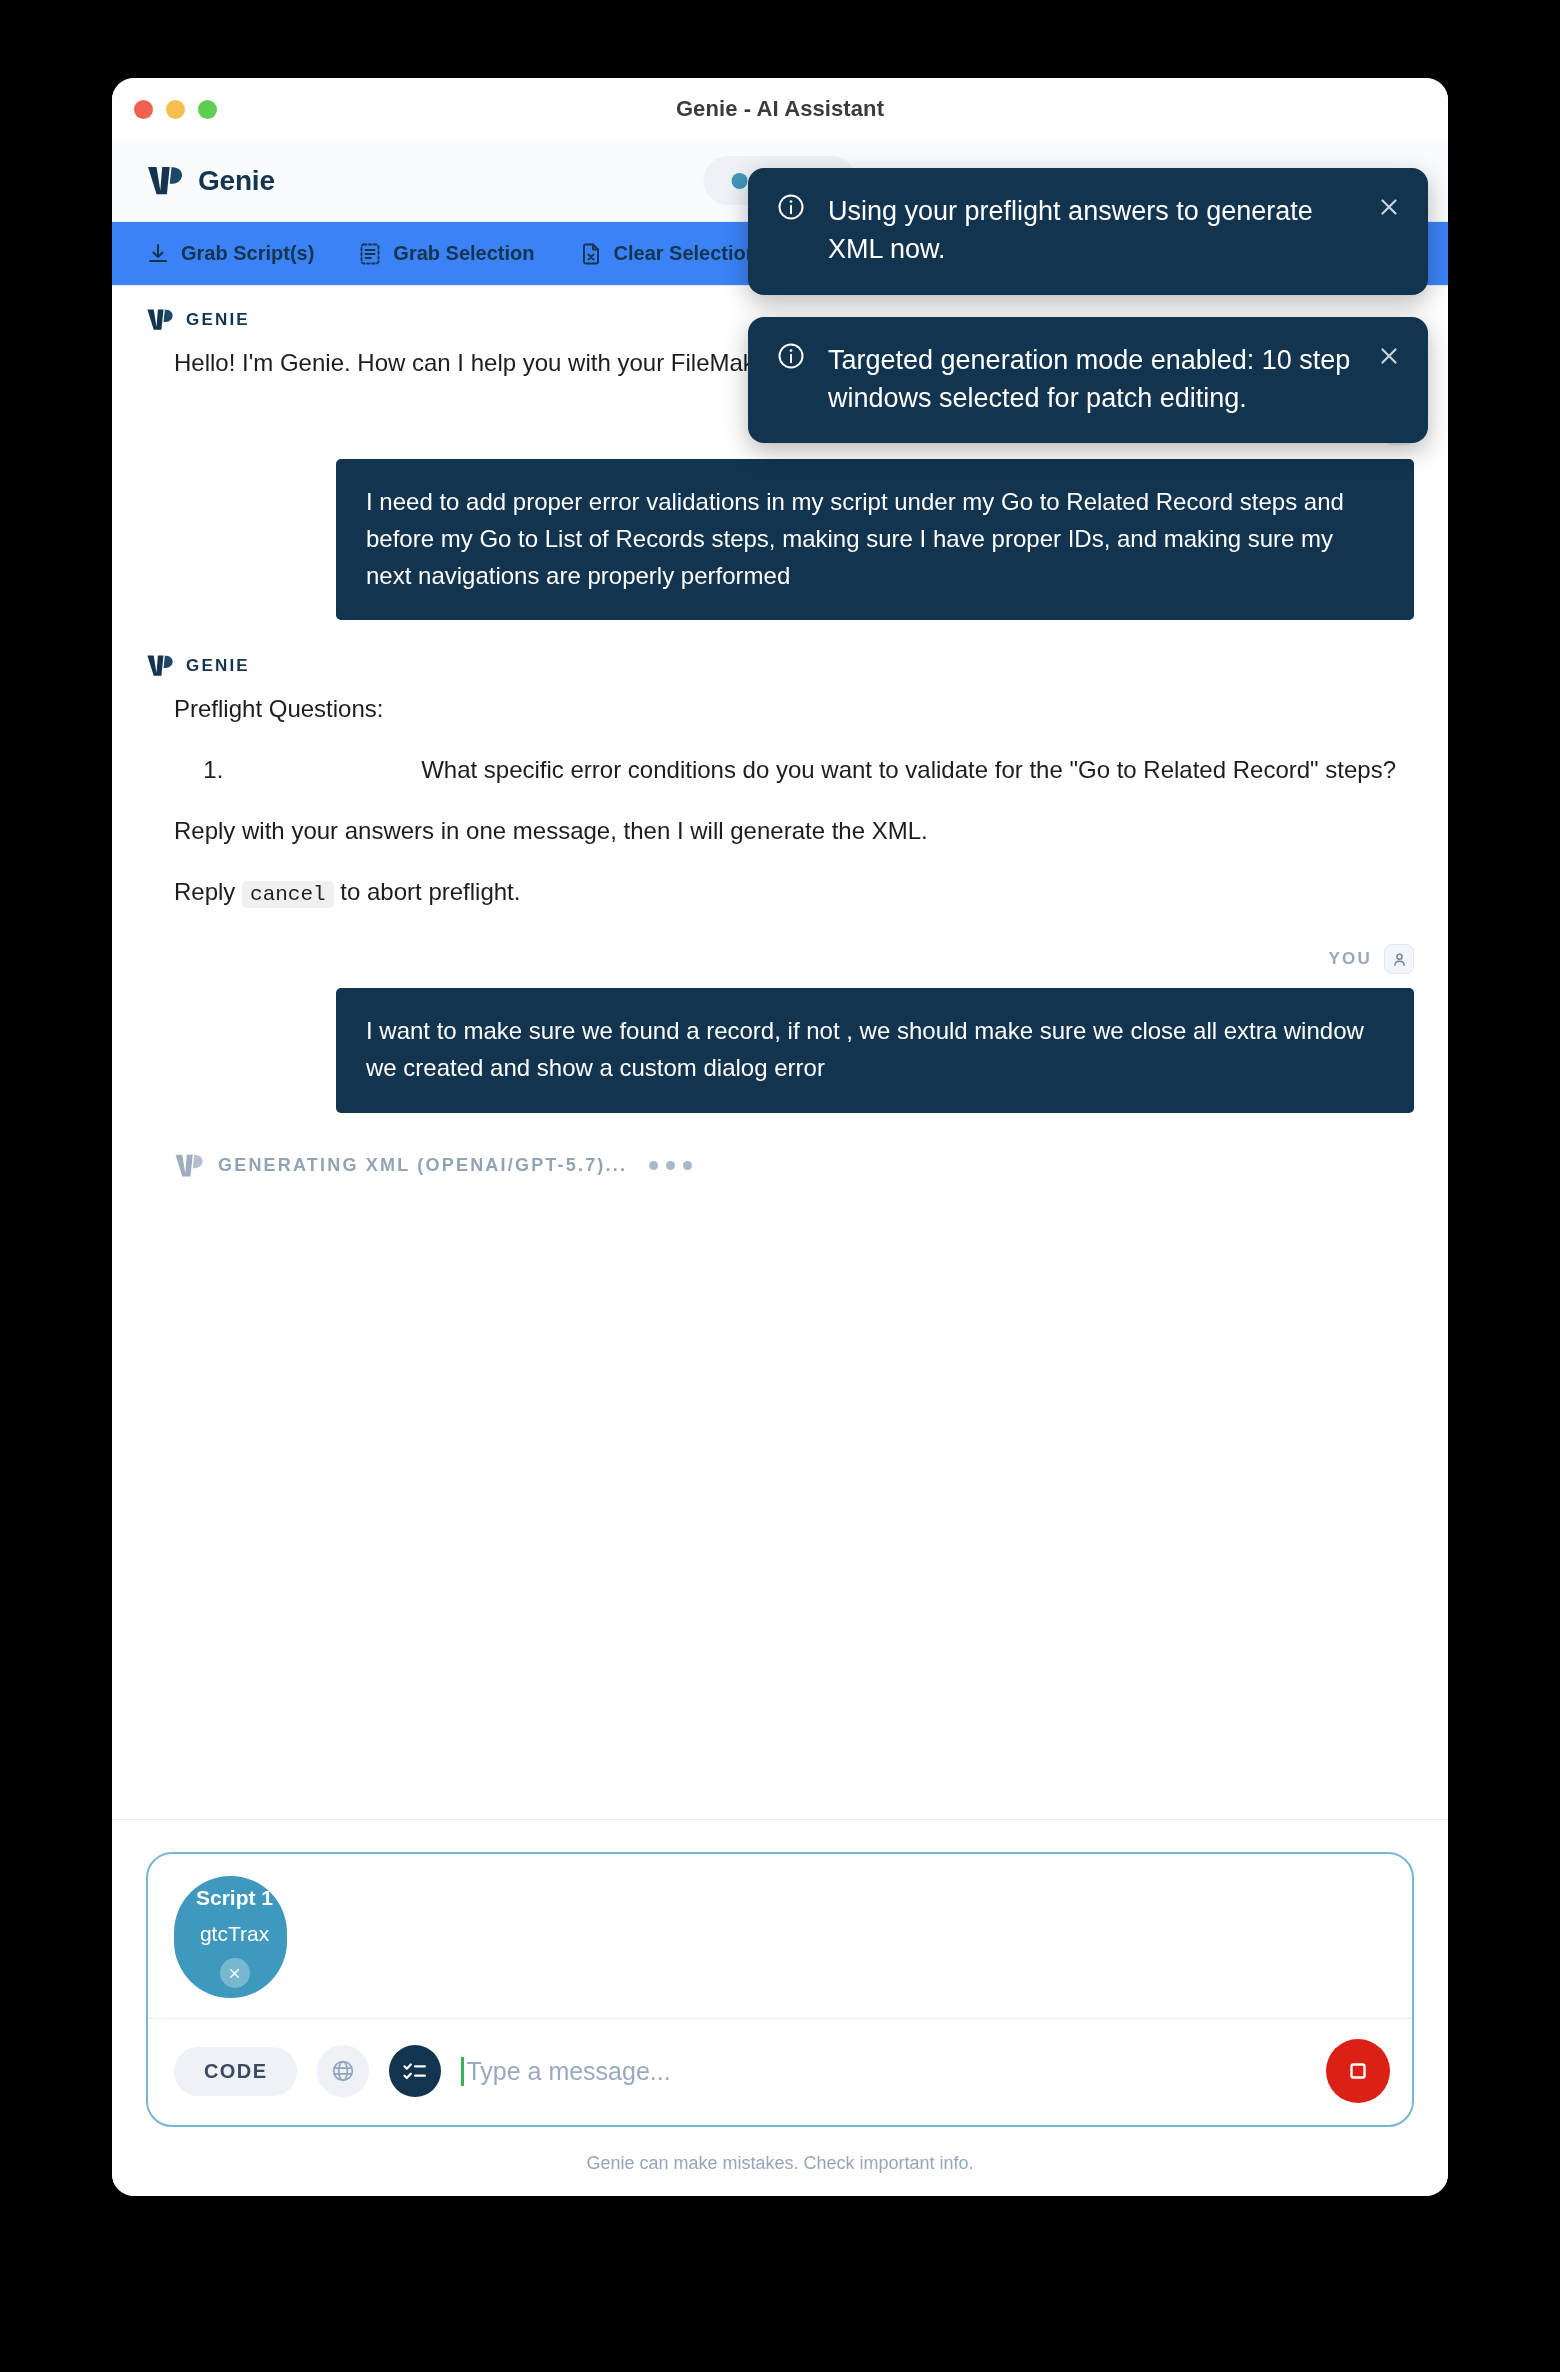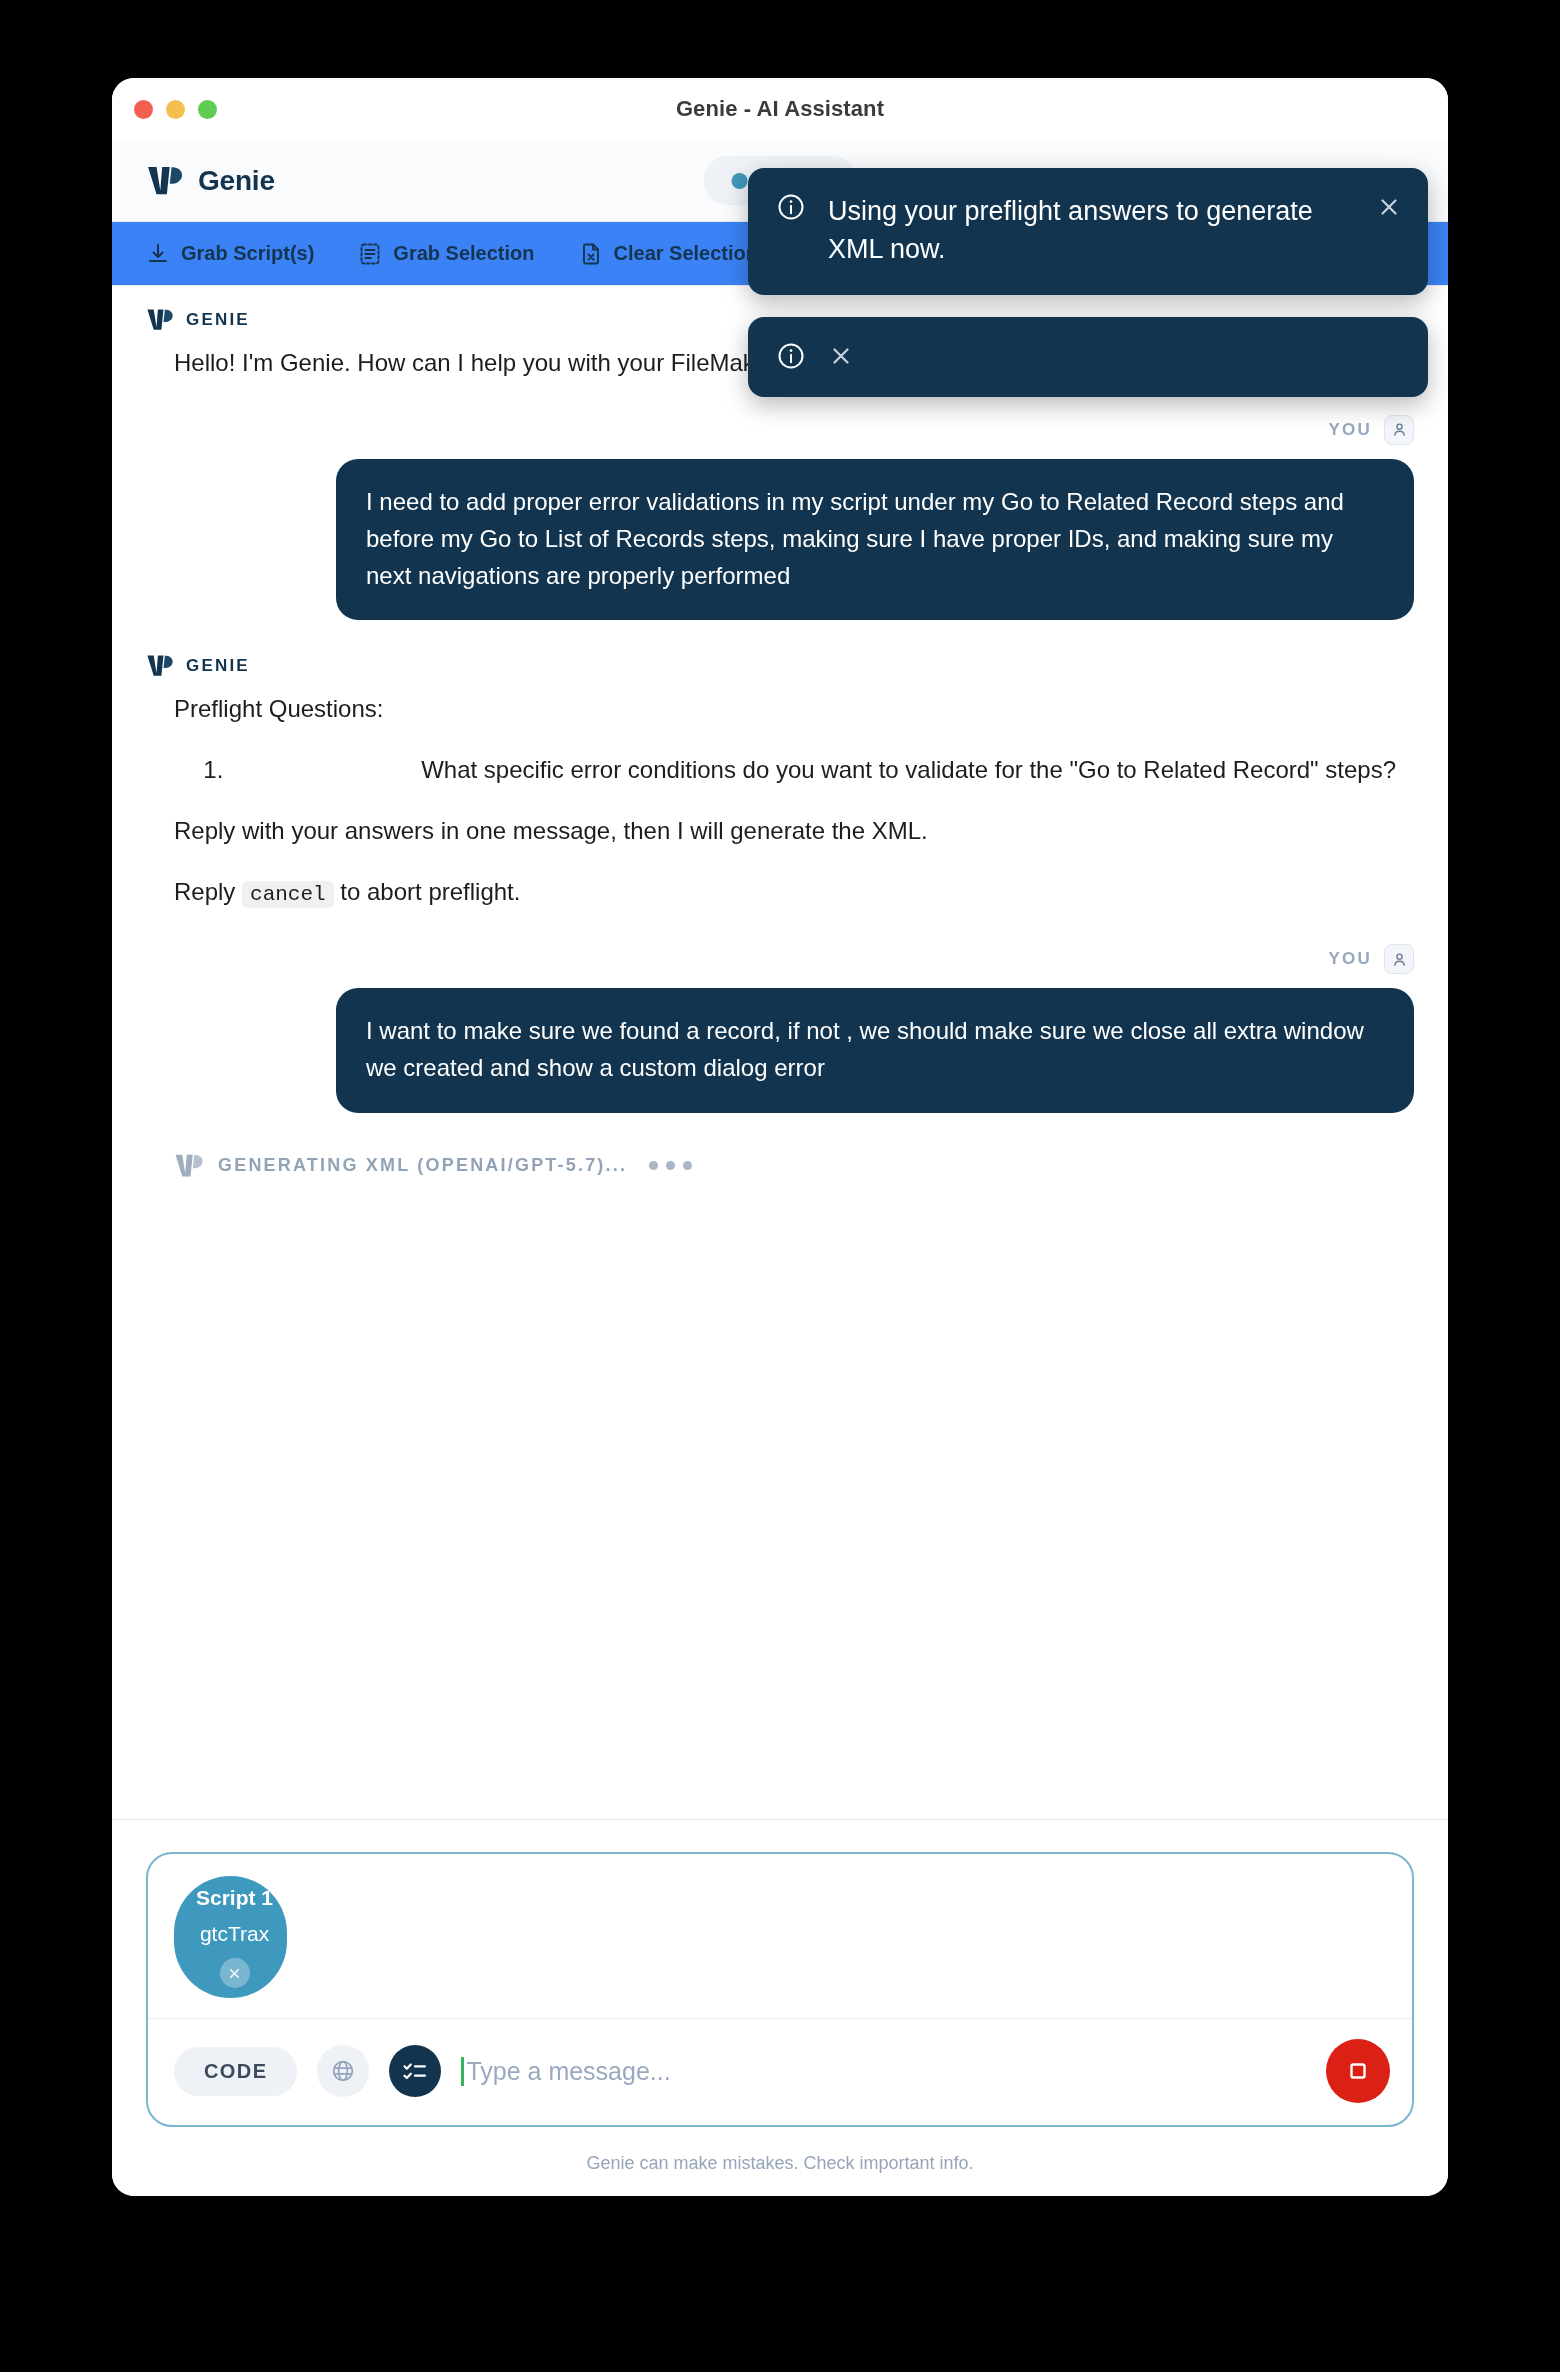--- a/index.html
+++ b/index.html
@@ -130,21 +130,21 @@
     border-radius: 5px;
     padding: 2px 8px;
     color: #1b1d21;
   }
 
   .user-bubble {
     margin-left: auto;
     max-width: 1078px;
     background: #12344e;
     color: #ffffff;
-    border-radius: 22px;
+    border-radius: 5px;
     padding: 24px 30px 26px 30px;
     font-size: 24px;
     line-height: 1.55;
   }
 
   .msg-block { margin-bottom: 34px; }
 
   .generating {
     display: flex; align-items: center; gap: 14px;
     padding-left: 28px; margin-top: 40px;
@@ -407,20 +407,21 @@
       <svg class="toast-close" width="26" height="26" viewBox="0 0 24 24" fill="none" stroke="#c8d4e0" stroke-width="2" stroke-linecap="round">
         <path d="M6 6l12 12M18 6L6 18"></path>
       </svg>
     </div>
     <div class="toast">
       <svg width="30" height="30" viewBox="0 0 24 24" fill="none" stroke="#ffffff" stroke-width="1.6" stroke-linecap="round">
         <circle cx="12" cy="12" r="9.2"></circle>
           <path d="M12 11v6"></path>
           <circle cx="12" cy="7.6" r="1.1" fill="#ffffff" stroke="none"></circle>
       </svg>
+      <div class="toast-msg">Targeted generation mode enabled: 10 step windows selected for patch editing.</div>
       <svg class="toast-close" width="26" height="26" viewBox="0 0 24 24" fill="none" stroke="#c8d4e0" stroke-width="2" stroke-linecap="round">
         <path d="M6 6l12 12M18 6L6 18"></path>
       </svg>
     </div>
   </div>
 
   <div class="composer-wrap">
     <div class="composer">
       <div class="chips-row">
         <div class="chip">

